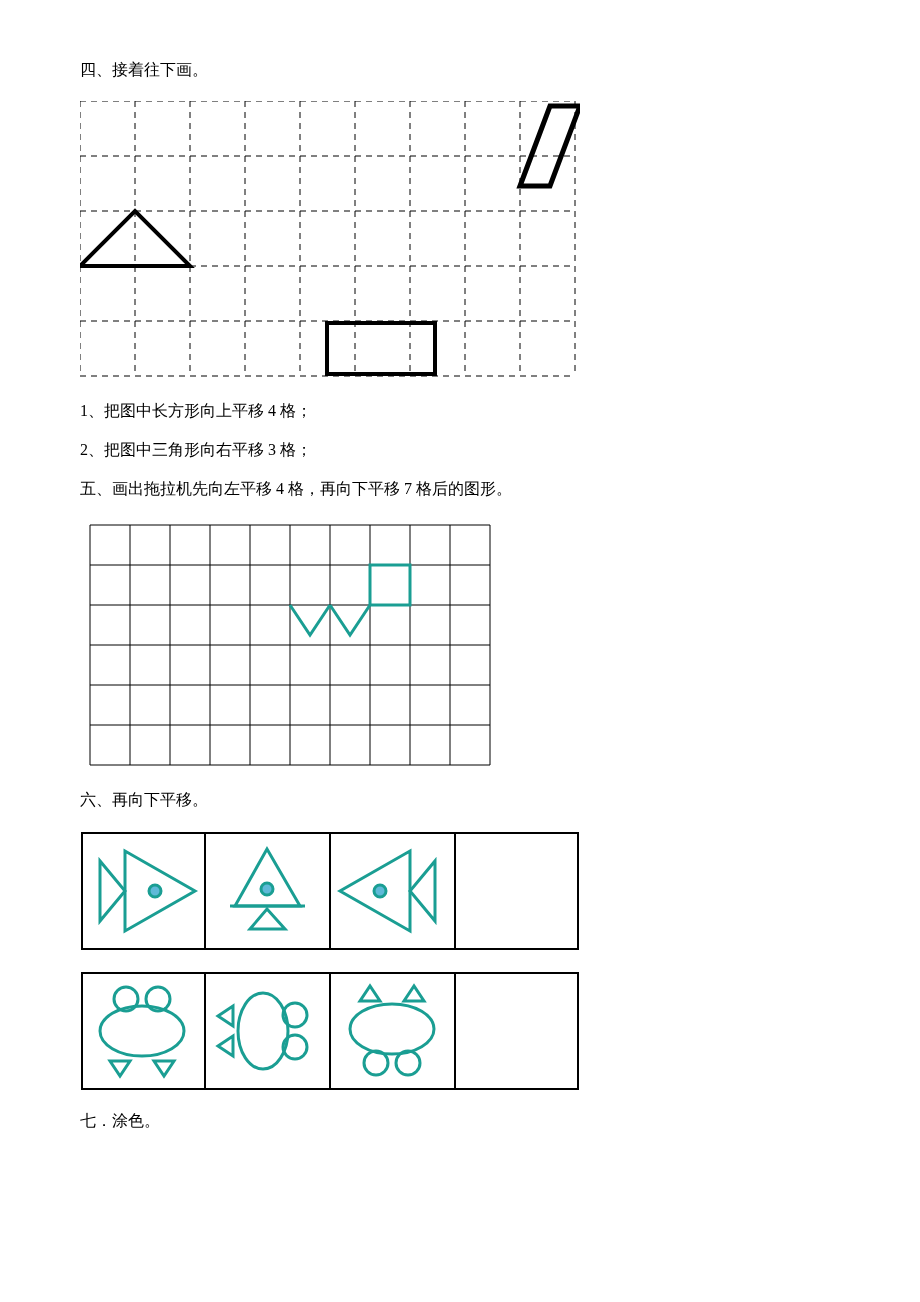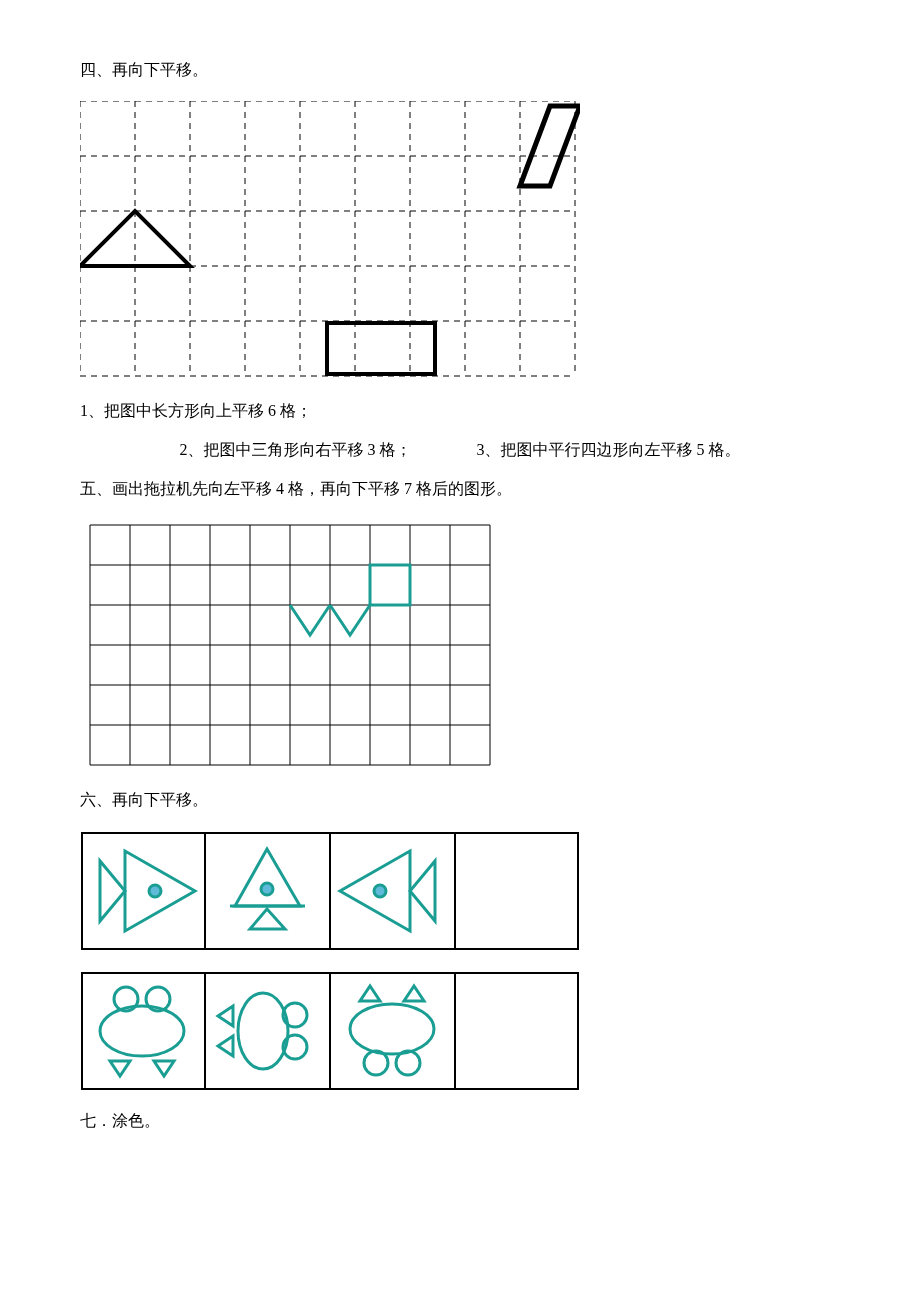--- a/index.html
+++ b/index.html
@@ -6,28 +6,28 @@
     body {
       background: #fff;
       font-family: "SimSun", "宋体", serif;
       font-size: 16px;
       color: #000;
       padding: 60px 80px;
       width: 920px;
     }
     .heading { margin-bottom: 20px; }
     .sub-item { margin: 18px 0; }
-    .sub-row { display: flex; gap: 65px; margin: 18px 0; justify-content: center; }
+    .sub-row { display: flex; gap: 65px; margin: 18px 0; }
     .figure { margin: 12px 0 20px 0; }
     svg { display: block; }
   </style>
 </head>
 <body>
 
-<p class="heading">四、再向下平移。</p>
+<p class="heading">四、接着往下画。</p>
 
 <div class="figure">
   <svg width="500" height="280" viewBox="0 0 500 280">
 
     <g stroke="#000" stroke-width="1" stroke-dasharray="6,5" fill="none">
 
       <line x1="0" y1="0" x2="495" y2="0"></line>
       <line x1="0" y1="55" x2="495" y2="55"></line>
       <line x1="0" y1="110" x2="495" y2="110"></line>
       <line x1="0" y1="165" x2="495" y2="165"></line>
@@ -47,24 +47,23 @@
     </g>
 
     <polygon points="0,165 55,110 110,165" fill="none" stroke="#000" stroke-width="4"></polygon>
 
     <rect x="247" y="222" width="108" height="51" fill="none" stroke="#000" stroke-width="4"></rect>
 
     <polygon points="440,85 470,5 500,5 470,85" fill="none" stroke="#000" stroke-width="5"></polygon>
   </svg>
 </div>
 
-<p class="sub-item">1、把图中长方形向上平移 6 格；</p>
+<p class="sub-item">1、把图中长方形向上平移 4 格；</p>
 <div class="sub-row">
   <p>2、把图中三角形向右平移 3 格；</p>
-  <p>3、把图中平行四边形向左平移 5 格。</p>
 </div>
 
 <p class="heading">五、画出拖拉机先向左平移 4 格，再向下平移 7 格后的图形。</p>
 
 <div class="figure">
   <svg width="420" height="250" viewBox="0 0 420 250">
 
     <g stroke="#000" stroke-width="1" fill="none">
       <line x1="10" y1="5" x2="410" y2="5"></line>
       <line x1="10" y1="45" x2="410" y2="45"></line>

